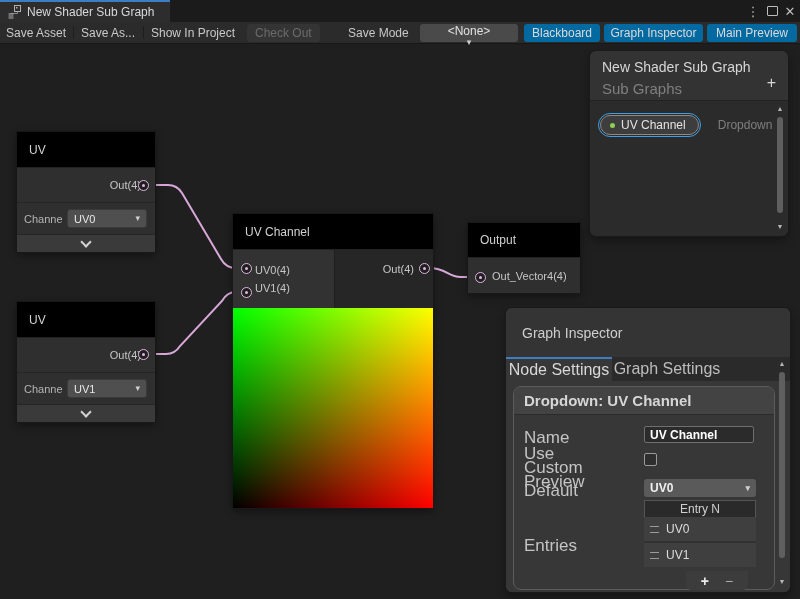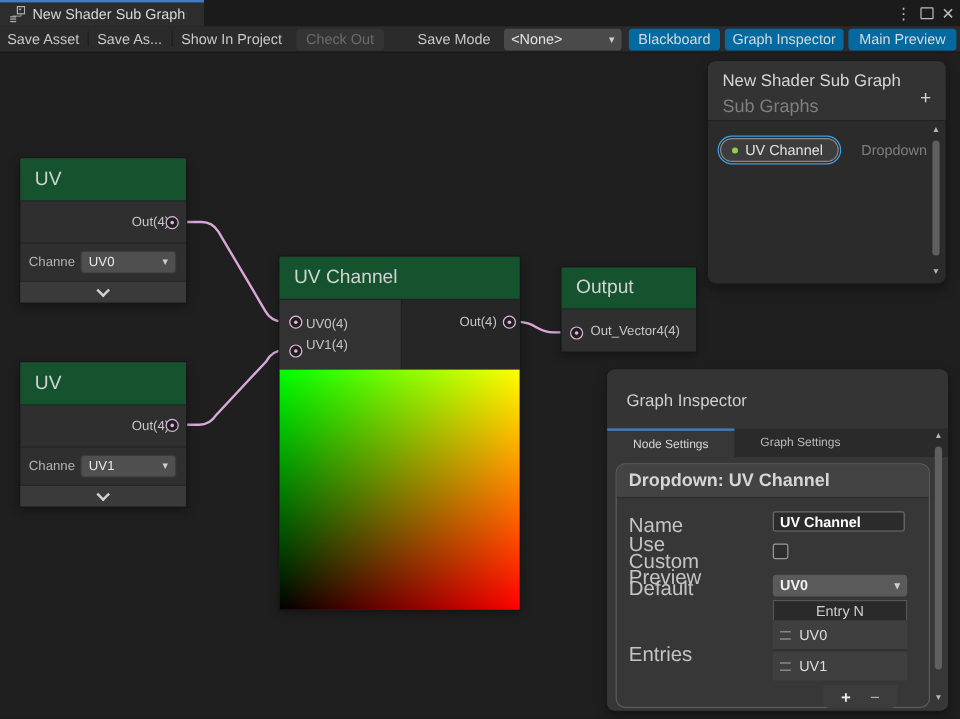--- a/index.html
+++ b/index.html
@@ -17,27 +17,27 @@
   .max-box{width:9px;height:8px;border:1.5px solid #bcbcbc;border-radius:1px;}
 
   
   .toolbar{position:absolute;left:0;top:22px;width:800px;height:22px;background:#2b2b2b;
            border-bottom:1px solid #171717;box-sizing:border-box;font-size:12px;}
   .tb-item{position:absolute;top:0;height:21px;display:flex;align-items:center;color:#c9c9c9;white-space:nowrap;text-align:right;}
   .tb-sep{position:absolute;top:4px;width:1px;height:13px;background:#1d1d1d;}
   .tb-btn{background:#0369a1;border-radius:3px;justify-content:center;top:2px;height:18px;color:#dadada;}
   .tb-disabled{color:#6b6b6b;background:#343434;border-radius:3px;top:2px;height:18px;padding:0 8px;}
   .tb-dd{background:#4a4a4a;border-radius:3px;top:2px;height:18px;color:#e2e2e2;
-         justify-content:space-between;padding:0 6px;box-sizing:border-box;}
+         justify-content:space-between;padding:0 6px;box-sizing:border-box;flex-direction:column;}
   .dd-arrow{font-size:9px;color:#cfcfcf;line-height:1;}
 
   
   .node{position:absolute;background:#2f2f2f;box-shadow:0 0 0 1px #181818,0 3px 8px rgba(0,0,0,.45);}
-  .node-header{height:36px;background:#14532d;border-bottom:1px solid #222;box-sizing:border-box;
-               display:flex;align-items:center;padding:0 12px;font-size:16px;color:#d2d2d2;text-align:center;}
+  .node-header{height:36px;background:#000000;border-bottom:1px solid #222;box-sizing:border-box;
+               display:flex;align-items:center;padding:0 12px;font-size:12px;color:#d2d2d2;text-align:center;}
   .node-row{display:flex;align-items:center;font-size:11px;color:#c6c6c6;}
   .out-row{height:35px;justify-content:flex-end;padding-right:14px;border-bottom:1px solid #252525;box-sizing:border-box;}
   .ctl-row{height:32px;padding:0 8px 0 7px;border-bottom:1px solid #252525;box-sizing:border-box;}
   .ctl-label{width:43px;overflow:hidden;white-space:nowrap;color:#b4b4b4;}
   .node-dd{flex:1;height:19px;background:#4f4f4f;border:1px solid #3a3a3a;border-radius:3px;
            display:flex;align-items:center;justify-content:space-between;padding:0 6px;box-sizing:border-box;
            color:#e8e8e8;font-size:11px;}
   .collapse-row{height:17px;background:#3a3a3a;display:flex;align-items:center;justify-content:center;}
   .chev{width:6px;height:6px;border-right:2px solid #d2d2d2;border-bottom:2px solid #d2d2d2;
         transform:rotate(45deg);margin-top:-4px;}
@@ -73,21 +73,21 @@
   .sb{position:absolute;width:12px;}
   .sb-arrow{position:absolute;left:0;width:12px;text-align:center;font-size:7px;color:#b5b5b5;line-height:8px;}
   .sb-thumb{position:absolute;left:3px;width:6px;background:#5f5f5f;border-radius:3px;}
 
   
   .inspector{position:absolute;left:506px;top:308px;width:284px;height:284px;background:#373737;
              border-radius:6px;box-shadow:0 0 0 1px #1a1a1a,0 4px 10px rgba(0,0,0,.4);}
   .insp-head{height:49px;background:#343434;border-radius:6px 6px 0 0;display:flex;align-items:center;
              padding:0 16px;font-size:14px;color:#cfcfcf;}
   .insp-tabs{height:24px;background:#2a2a2a;display:flex;}
-  .insp-tab{display:flex;align-items:center;justify-content:center;font-size:10px;box-sizing:border-box;}
+  .insp-tab{display:flex;align-items:center;justify-content:center;font-size:16px;box-sizing:border-box;}
   .tab-active{width:106px;background:#373737;border-top:2px solid #3e7cc4;color:#d8d8d8;}
   .tab-inactive{width:110px;color:#bdbdbd;}
   .insp-body{position:absolute;left:0;top:73px;right:0;bottom:0;background:#373737;border-radius:0 0 6px 6px;}
 
   .section{position:absolute;left:7px;top:5px;width:262px;height:204px;border:1px solid #5c5c5c;
            border-radius:8px;box-sizing:border-box;background:#373737;}
   .section-head{height:28px;background:#434343;border-radius:7px 7px 0 0;border-bottom:1px solid #2b2b2b;
                 display:flex;align-items:center;padding:0 10px;font-size:15px;font-weight:bold;color:#d6d6d6;
                 box-sizing:border-box;}
   .sec-label{position:absolute;font-size:17px;color:#c4c4c4;}

